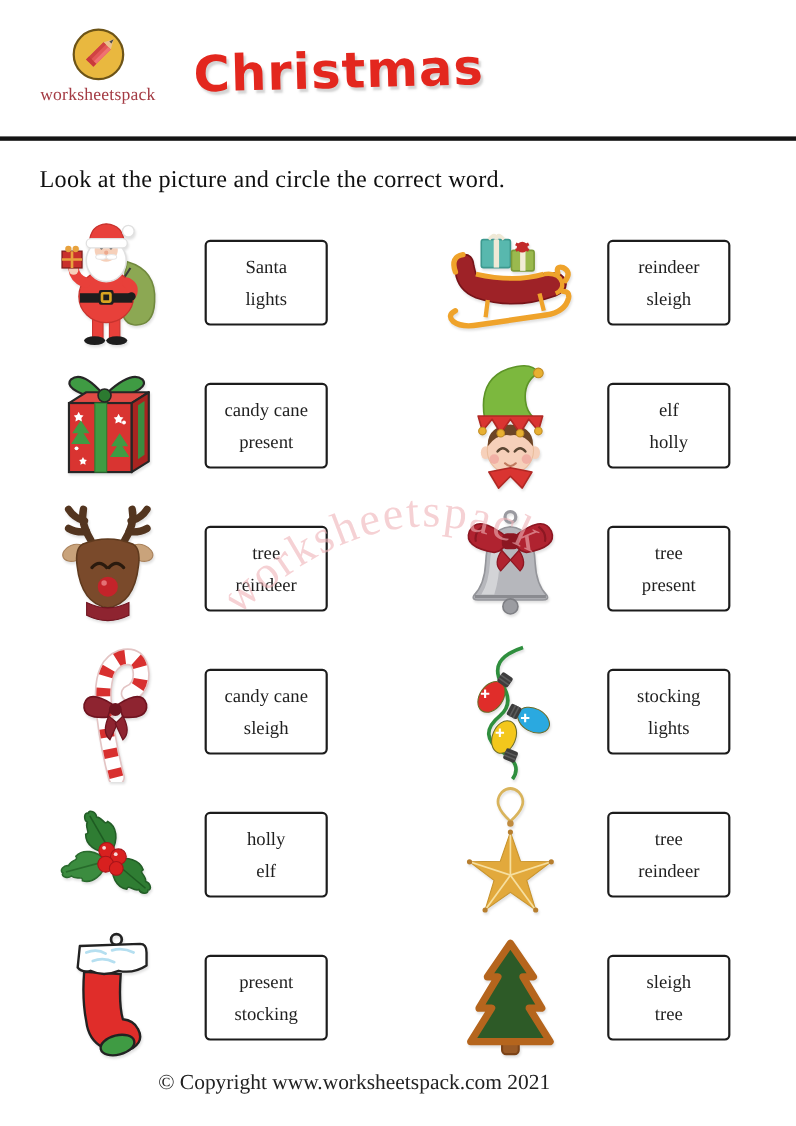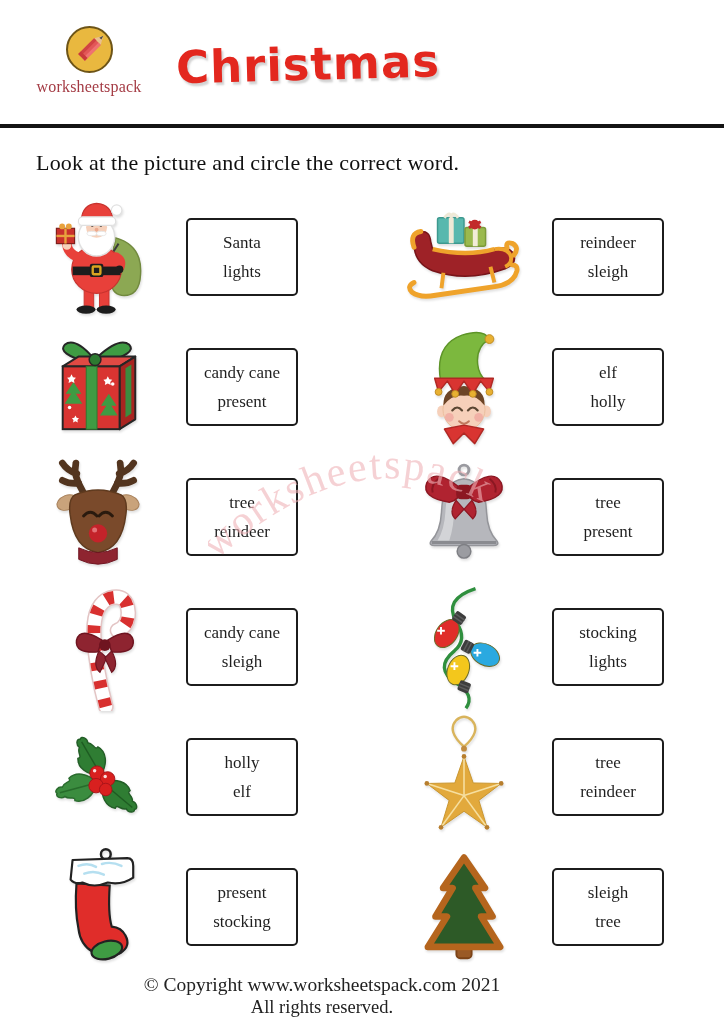--- a/index.html
+++ b/index.html
@@ -403,16 +403,15 @@
           <path id="wmpath" d="M8 132 Q185 -34 362 138"></path>
         </defs>
       <text font-size="42" fill="#f0b3b8" opacity="0.6" letter-spacing="2" font-family="Liberation Serif, serif">
         <textPath href="#wmpath">worksheetspack</textPath>
       </text>
     </svg>
   </div>
 
   <footer class="footer">
     <div class="l1">© Copyright www.worksheetspack.com 2021</div>
-    <div class="l2">All rights reserved.</div>
   </footer>
 
 </div>
 
 </body></html>

